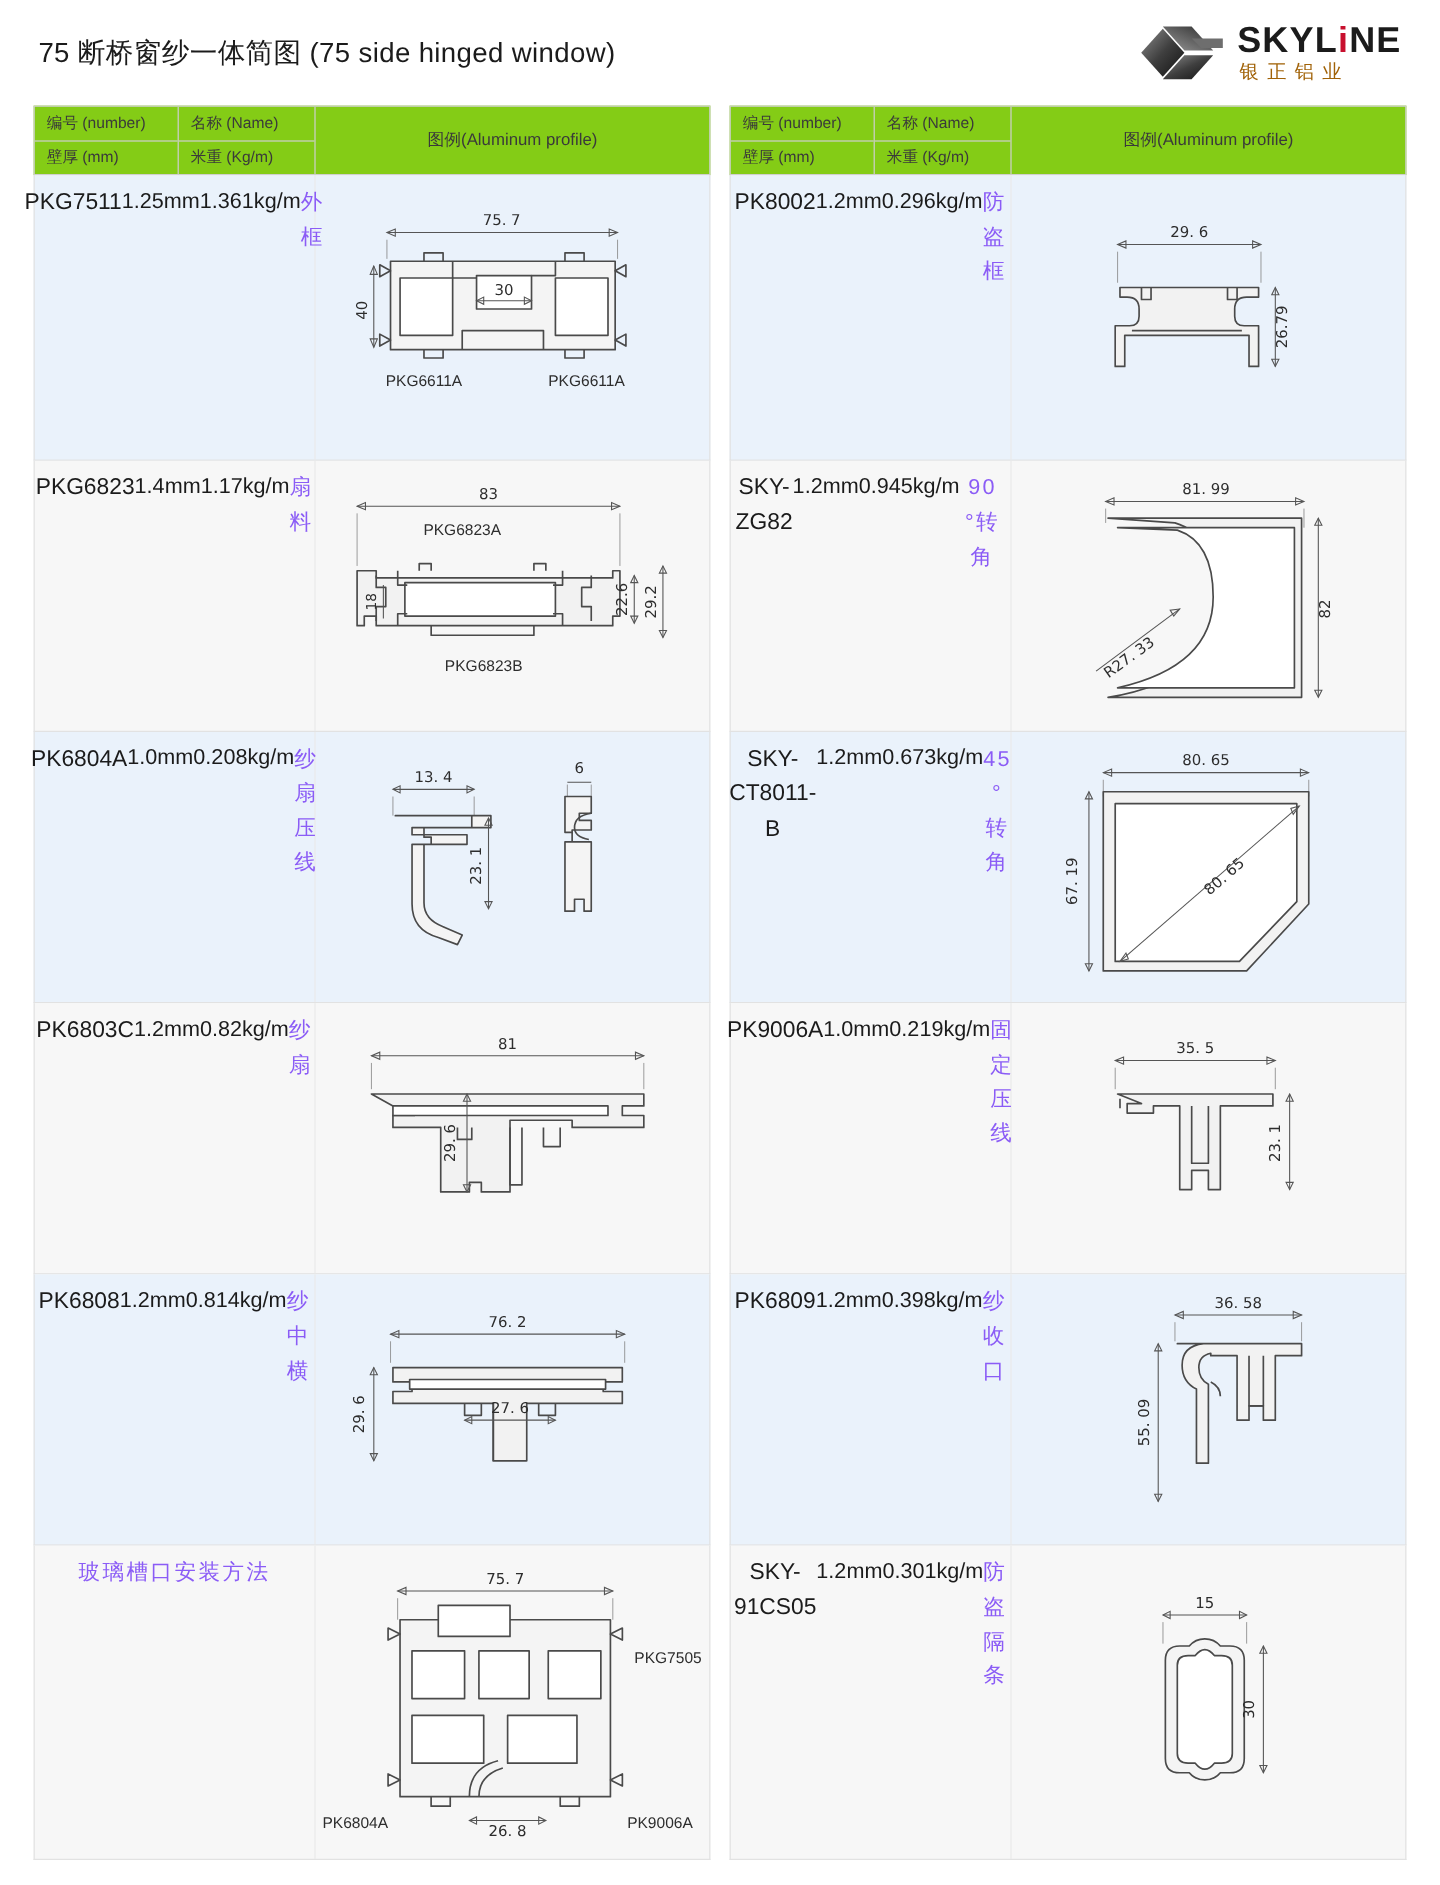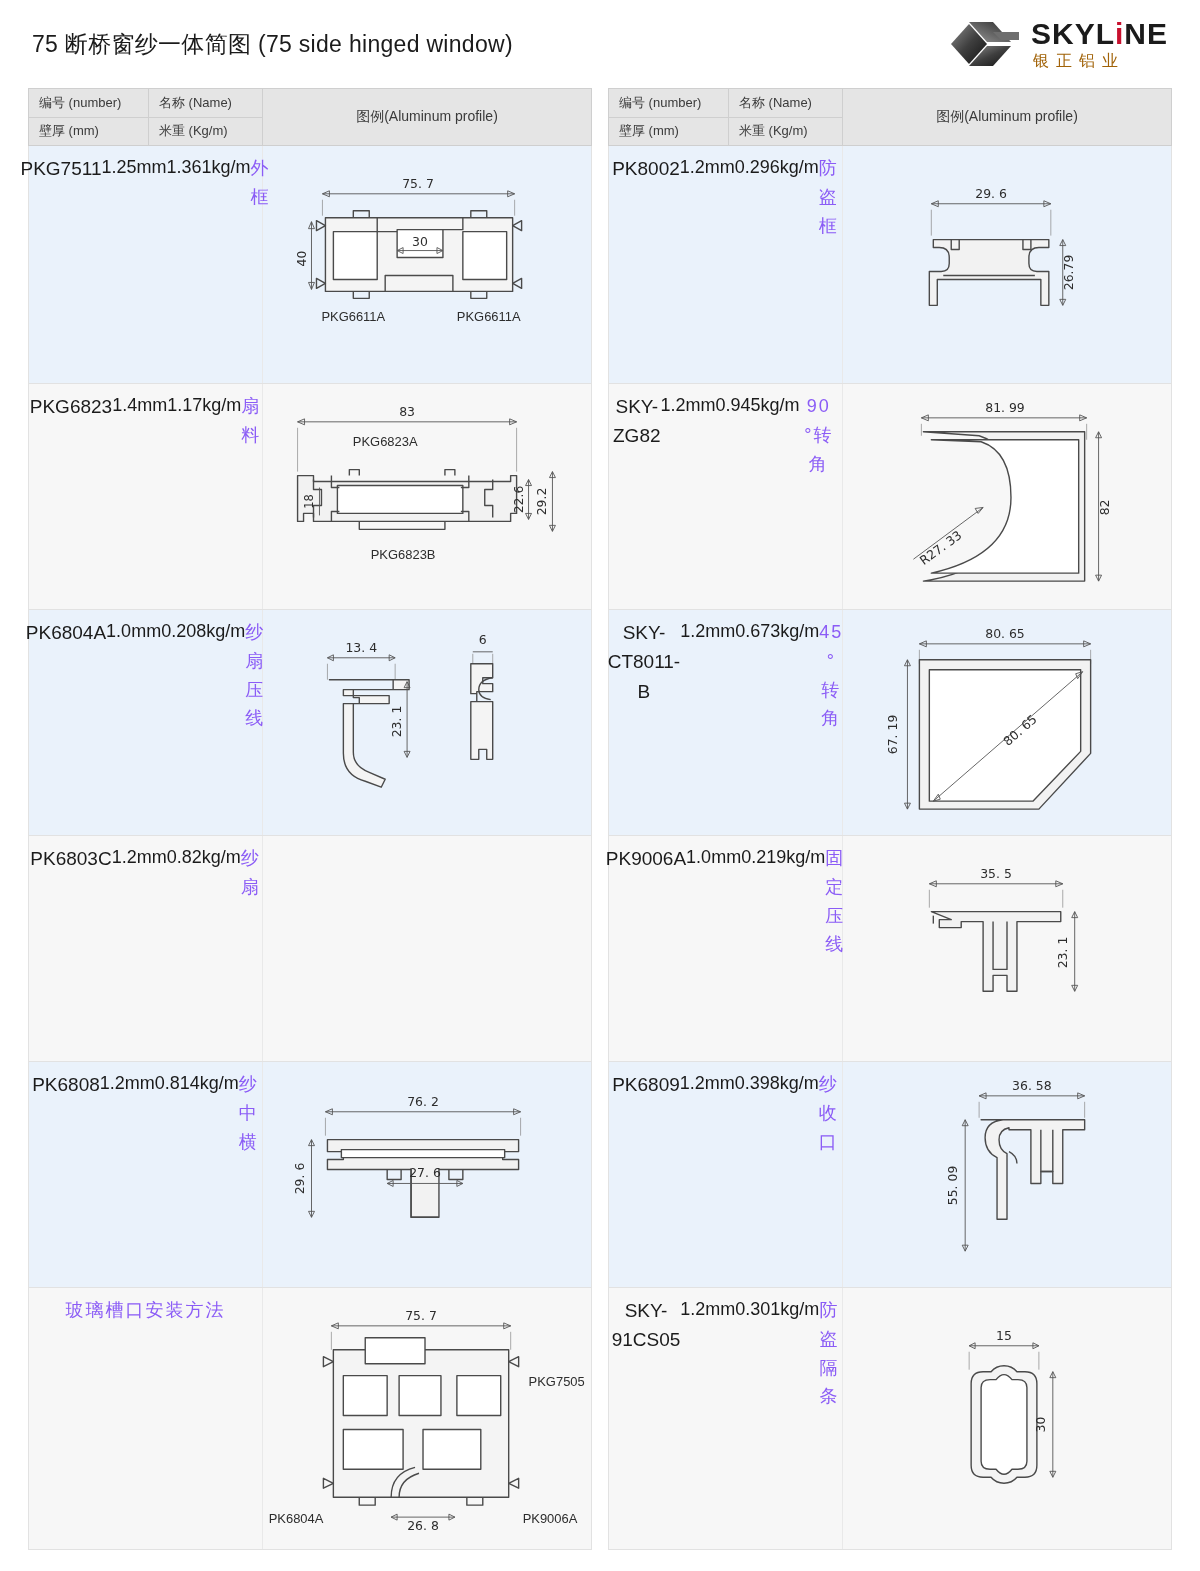--- a/index.html
+++ b/index.html
@@ -74,21 +74,21 @@
     display: flex;
     gap: 16px;
   }
   .col {
     flex: 1 1 0;
     display: flex;
     flex-direction: column;
   }
   .thead {
     display: flex;
-    background: #e5e5e5;
+    background: #84cc16;
     height: 58px;
     border: 1px solid #cfcfcf;
     box-sizing: border-box;
   }
   .th-num {
     width: 120px;
     border-right: 1px solid #cfcfcf;
     box-sizing: border-box;
     display: flex;
     flex-direction: column;
@@ -357,20 +357,41 @@
         </div>
       </div>
 
       <div class="row plain" style="height:226px">
         <div class="cell-info">
           <div class="code">PK6803C</div>
           <div class="spec">1.2mm</div>
           <div class="spec">0.82kg/m</div>
           <div class="cname">纱 扇</div>
         </div>
+        <div class="cell-fig">
+          <svg viewBox="0 0 320 226" preserveAspectRatio="xMidYMid meet">
+            <line class="dim" x1="42" y1="44" x2="270" y2="44"></line>
+            <path class="dim" d="M42,44 l7,-3 l0,6 z" fill="#555"></path>
+            <path class="dim" d="M270,44 l-7,-3 l0,6 z" fill="#555"></path>
+            <line class="ext" x1="42" y1="50" x2="42" y2="72"></line>
+            <line class="ext" x1="270" y1="50" x2="270" y2="72"></line>
+            <text class="dtxt" x="156" y="38" text-anchor="middle">81</text>
+            <g class="ol">
+              <path d="M42,76 l228,0 l0,10 l-18,0 l0,8 l18,0 l0,10 l-60,0 l0,-6 l-52,0 l0,60 l-24,0 l0,-8 l-10,0 l0,8 l-24,0 l0,-54 l-40,0 l0,-10 l18,0 l0,-8 l-18,0 z" fill="#f2f2f2"></path>
+              <path d="M60,86 l180,0 l0,8 l-180,0 z" fill="#ffffff"></path>
+              <path d="M114,104 l0,10 l12,0 l0,-10"></path>
+              <path d="M158,104 l0,48 l10,0 l0,-48"></path>
+              <path d="M186,104 l0,16 l14,0 l0,-16"></path>
+            </g>
+            <line class="dim" x1="122" y1="76" x2="122" y2="158"></line>
+            <path class="dim" d="M122,76 l-3,6 l6,0 z" fill="#555"></path>
+            <path class="dim" d="M122,158 l-3,-6 l6,0 z" fill="#555"></path>
+            <text class="dtxt" x="112" y="117" text-anchor="middle" transform="rotate(-90 112 117)">29. 6</text>
+          </svg>
+        </div>
       </div>
 
       <div class="row shade" style="height:226px">
         <div class="cell-info">
           <div class="code">PK6808</div>
           <div class="spec">1.2mm</div>
           <div class="spec">0.814kg/m</div>
           <div class="cname">纱中横</div>
         </div>
         <div class="cell-fig">

